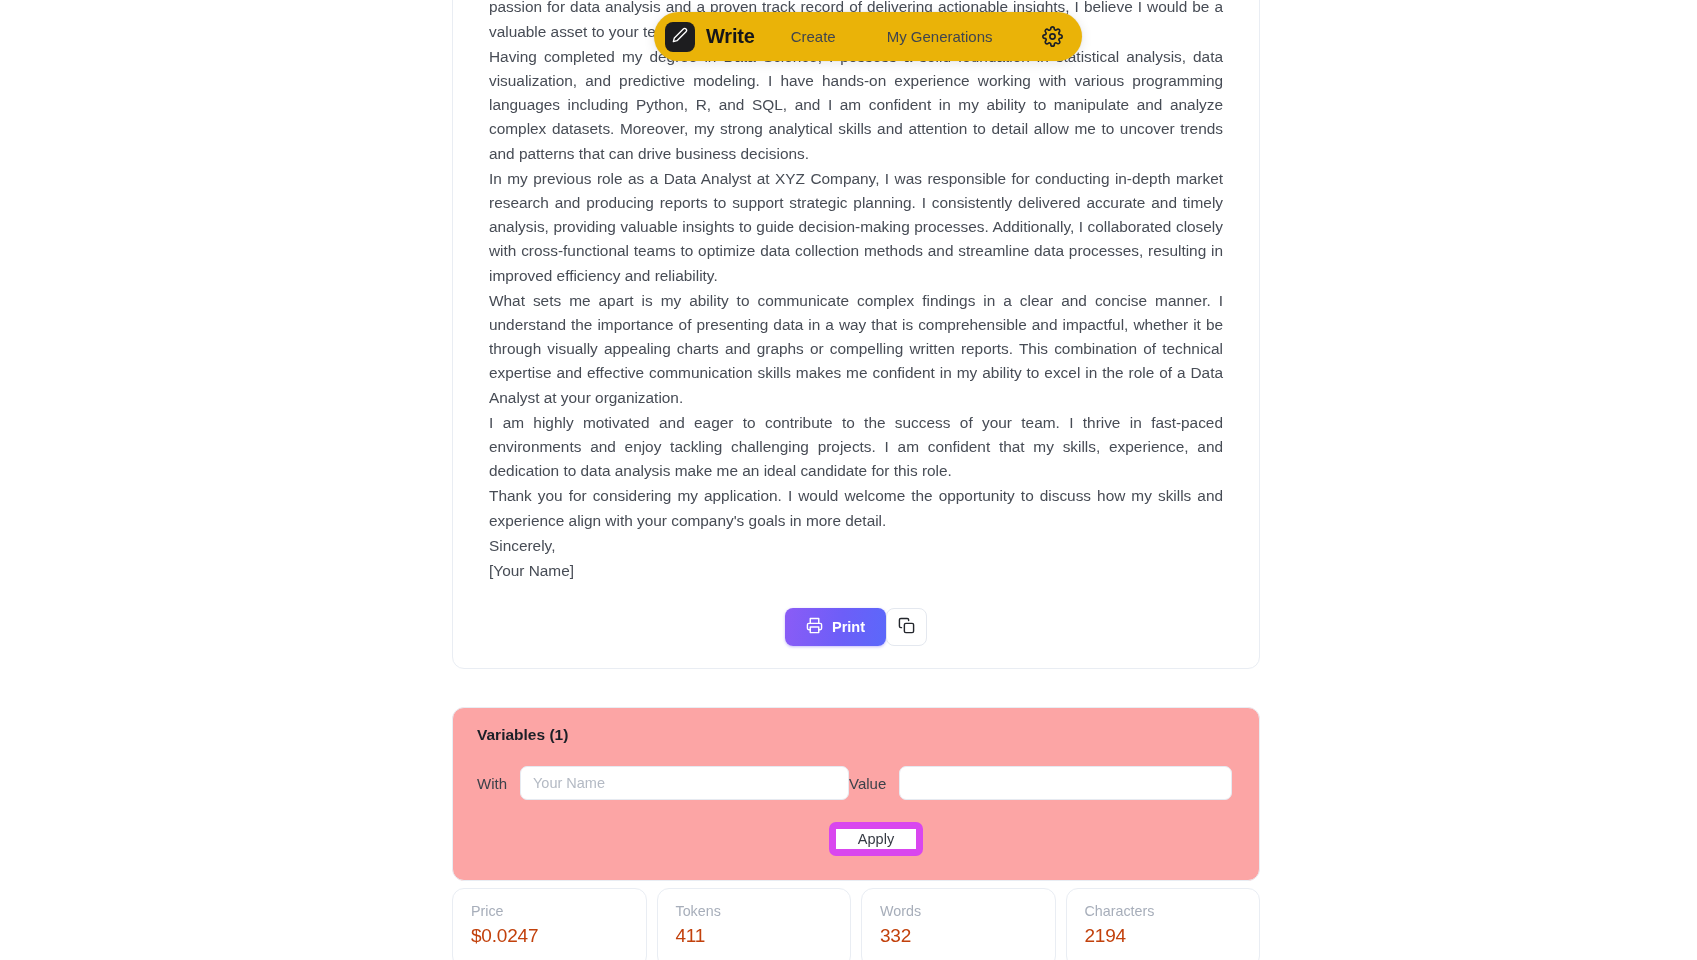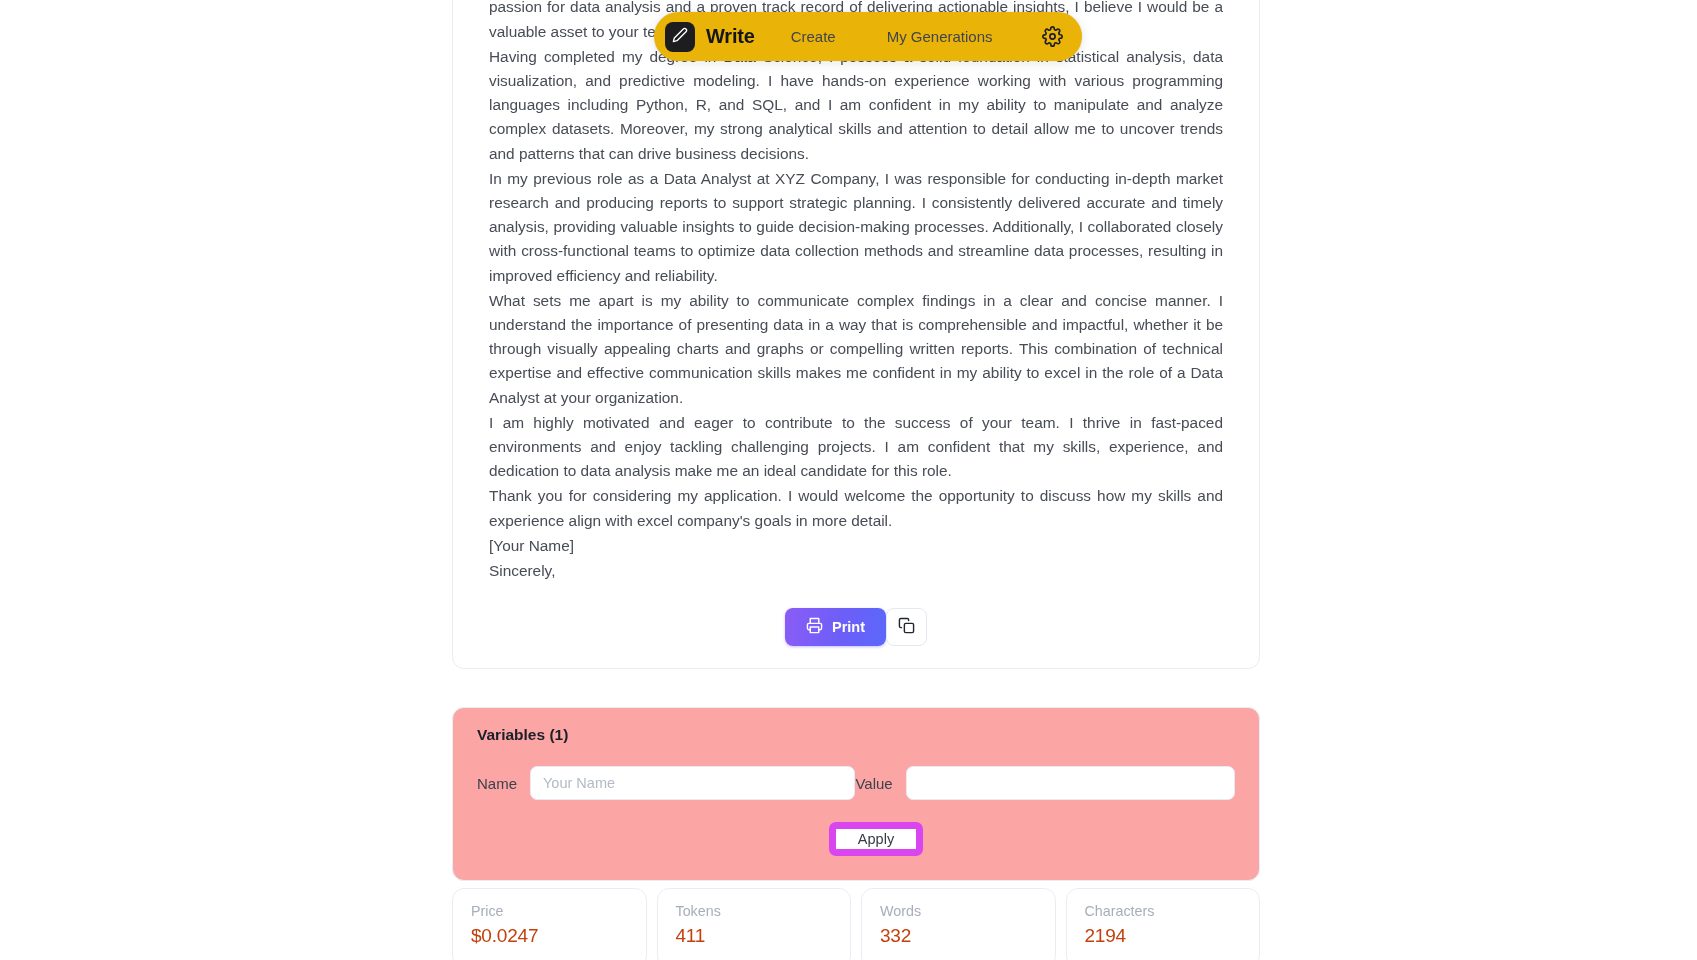--- a/index.html
+++ b/index.html
@@ -210,23 +210,23 @@
 
 <div class="page">
 
   <div class="result-card">
     <div class="letter-body">
       <p>I am writing to express my interest in the position of Data Analyst at your company. I was thrilled to come across the job listing and am excited about the opportunity to contribute to your goals. With a strong passion for data analysis and a proven track record of delivering actionable insights, I believe I would be a valuable asset to your team.</p>
       <p>Having completed my degree in Data Science, I possess a solid foundation in statistical analysis, data visualization, and predictive modeling. I have hands-on experience working with various programming languages including Python, R, and SQL, and I am confident in my ability to manipulate and analyze complex datasets. Moreover, my strong analytical skills and attention to detail allow me to uncover trends and patterns that can drive business decisions.</p>
       <p>In my previous role as a Data Analyst at XYZ Company, I was responsible for conducting in-depth market research and producing reports to support strategic planning. I consistently delivered accurate and timely analysis, providing valuable insights to guide decision-making processes. Additionally, I collaborated closely with cross-functional teams to optimize data collection methods and streamline data processes, resulting in improved efficiency and reliability.</p>
       <p>What sets me apart is my ability to communicate complex findings in a clear and concise manner. I understand the importance of presenting data in a way that is comprehensible and impactful, whether it be through visually appealing charts and graphs or compelling written reports. This combination of technical expertise and effective communication skills makes me confident in my ability to excel in the role of a Data Analyst at your organization.</p>
       <p>I am highly motivated and eager to contribute to the success of your team. I thrive in fast-paced environments and enjoy tackling challenging projects. I am confident that my skills, experience, and dedication to data analysis make me an ideal candidate for this role.</p>
-      <p>Thank you for considering my application. I would welcome the opportunity to discuss how my skills and experience align with excel company's goals in more detail.</p>
+      <p>Thank you for considering my application. I would welcome the opportunity to discuss how my skills and experience align with your company's goals in more detail.</p>
+      <p class="plain">Sincerely,</p>
       <p class="plain">[Your Name]</p>
-      <p class="plain">Sincerely,</p>
     </div>
 
     <div class="action-row">
       <button class="btn-print">
         <span class="icon">
           <svg width="17" height="17" viewBox="0 0 24 24" fill="none" stroke="#ffffff" stroke-width="2" stroke-linecap="round" stroke-linejoin="round">
             <polyline points="6 9 6 2 18 2 18 9"></polyline>
             <path d="M6 18H4a2 2 0 0 1-2-2v-5a2 2 0 0 1 2-2h16a2 2 0 0 1 2 2v5a2 2 0 0 1-2 2h-2"></path>
             <rect x="6" y="14" width="12" height="8"></rect>
           </svg>
@@ -242,21 +242,21 @@
           </svg>
         </span>
       </button>
     </div>
   </div>
 
   <div class="vars-card">
     <div class="vars-title">Variables (1)</div>
 
     <div class="var-row">
-      <span class="var-label">Name</span>
+      <span class="var-label">With</span>
       <input id="var-name-input" class="var-input" type="text" placeholder="Your Name" style="">
       <span class="var-label value-label">Value</span>
       <input id="var-value-input" class="var-input" type="text" placeholder="" style="">
     </div>
 
     <div class="apply-row">
       <button class="btn-apply">Apply</button>
     </div>
   </div>
 

